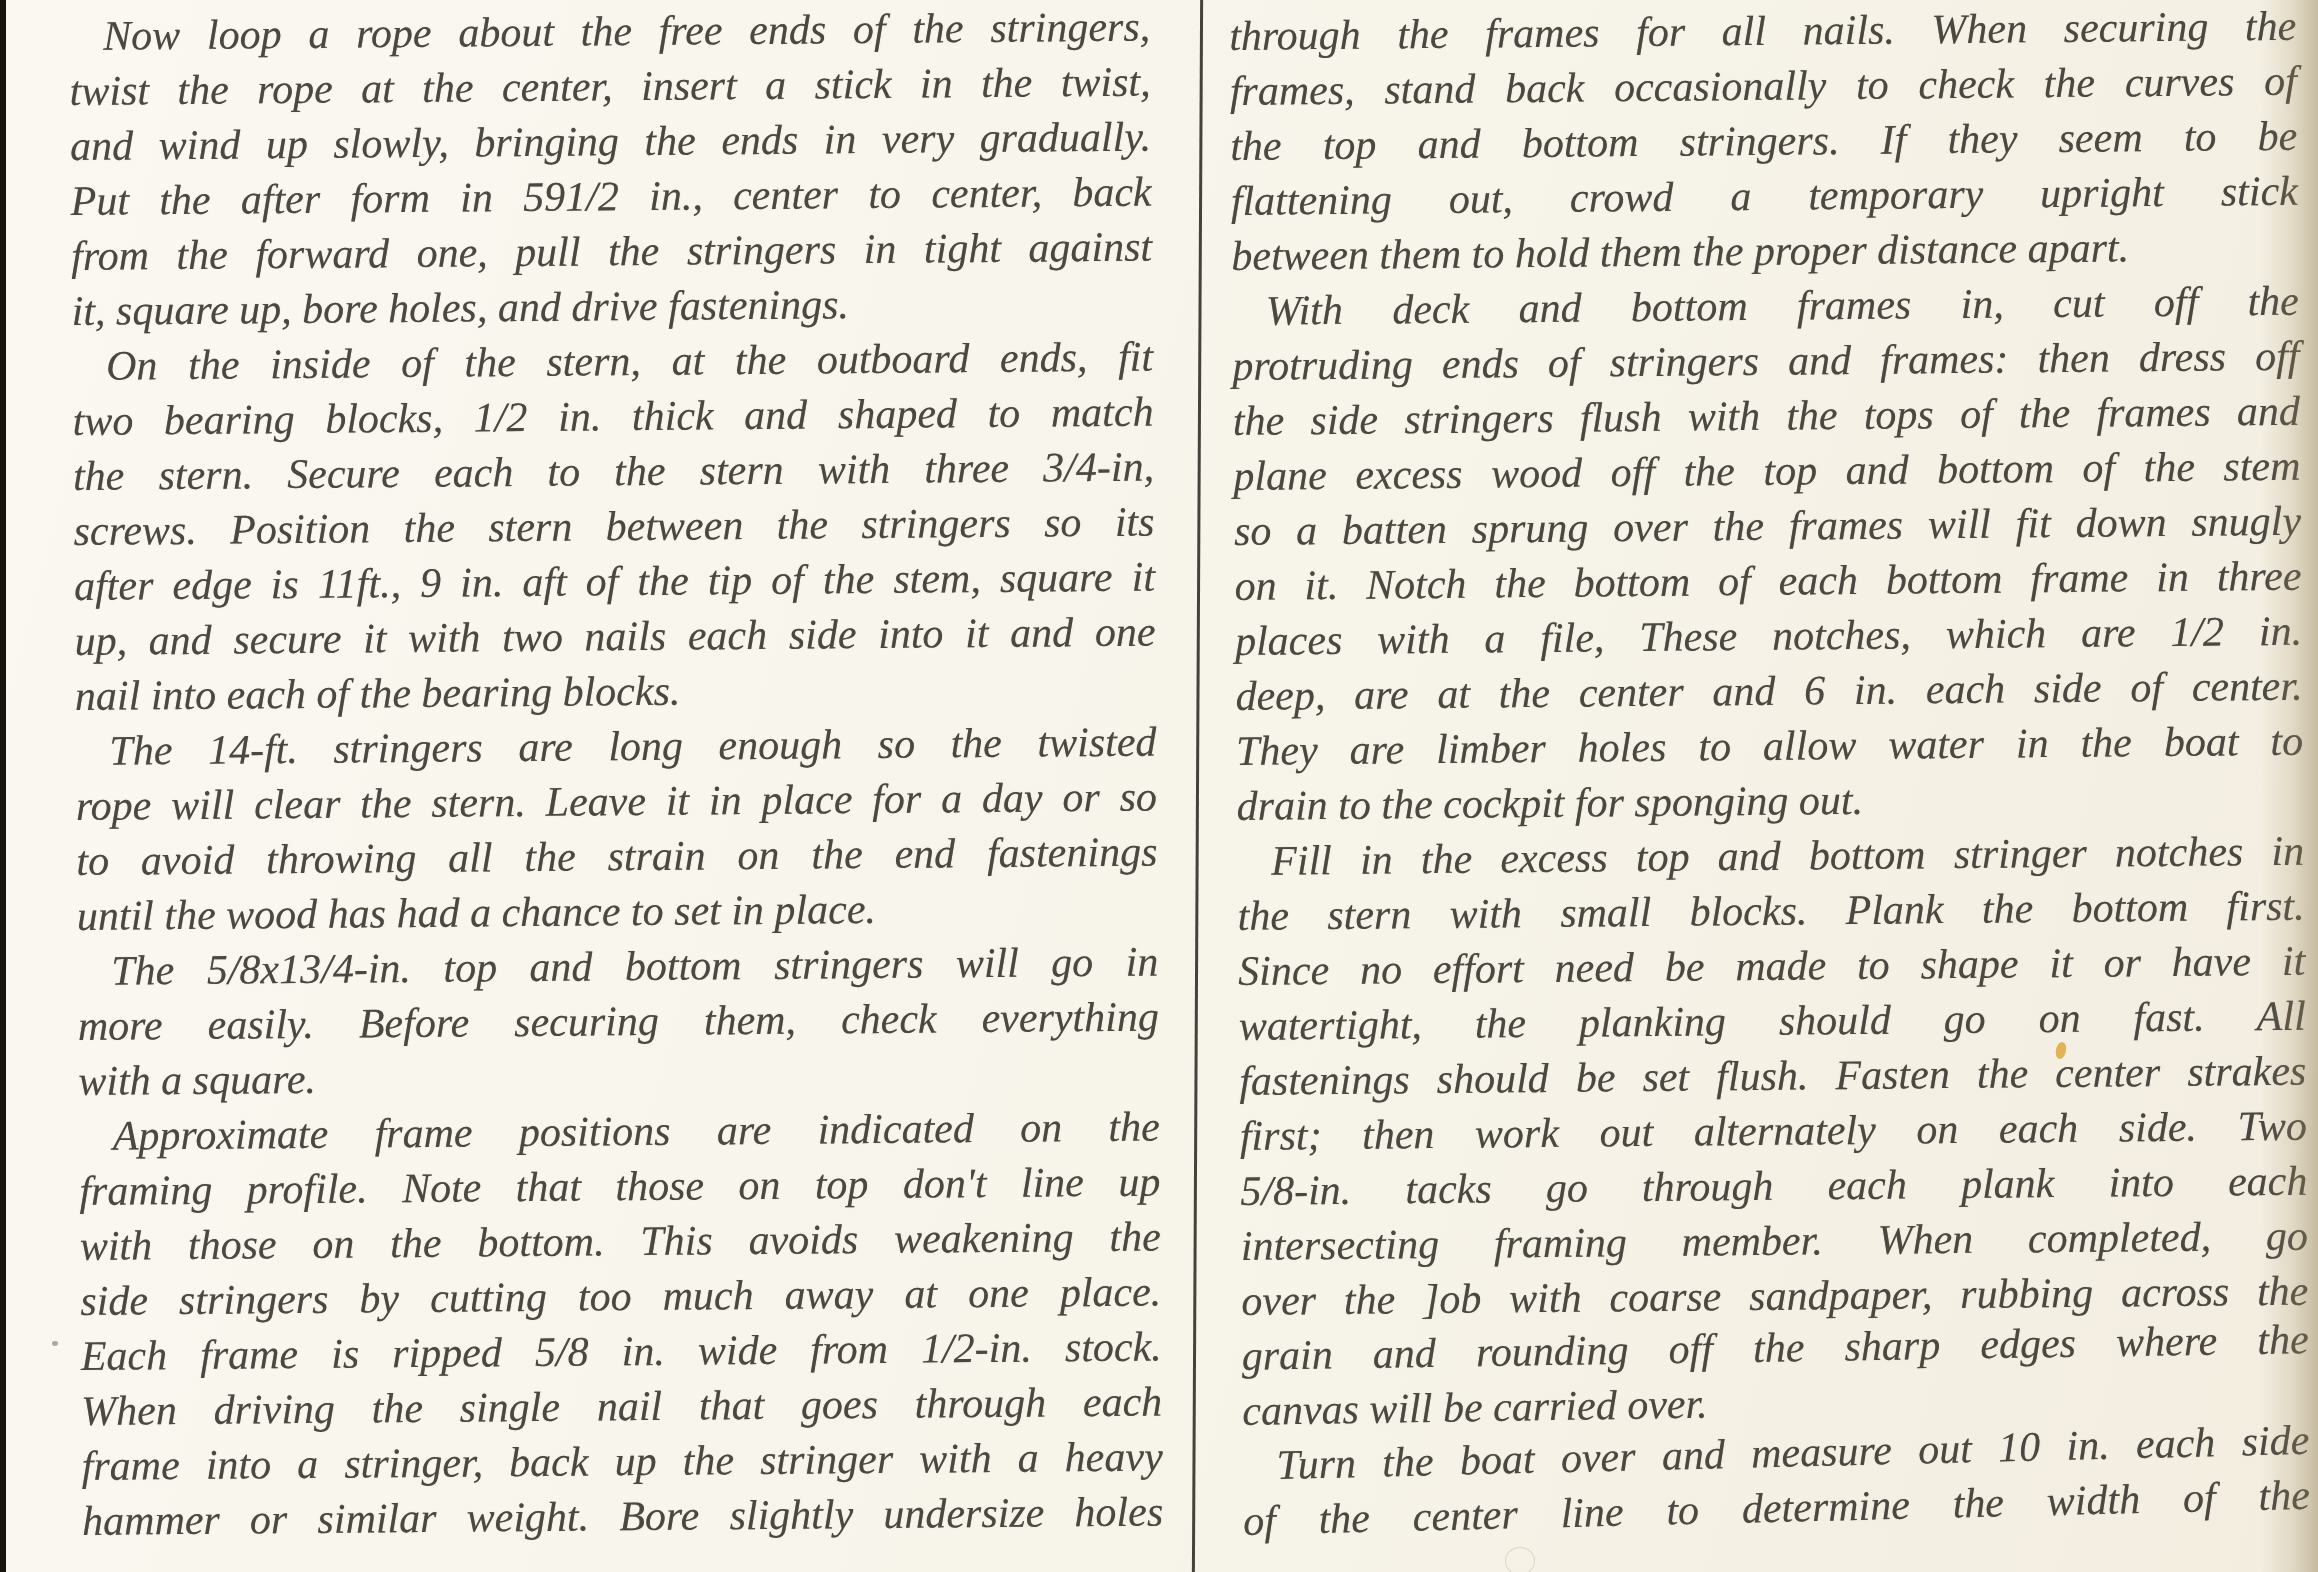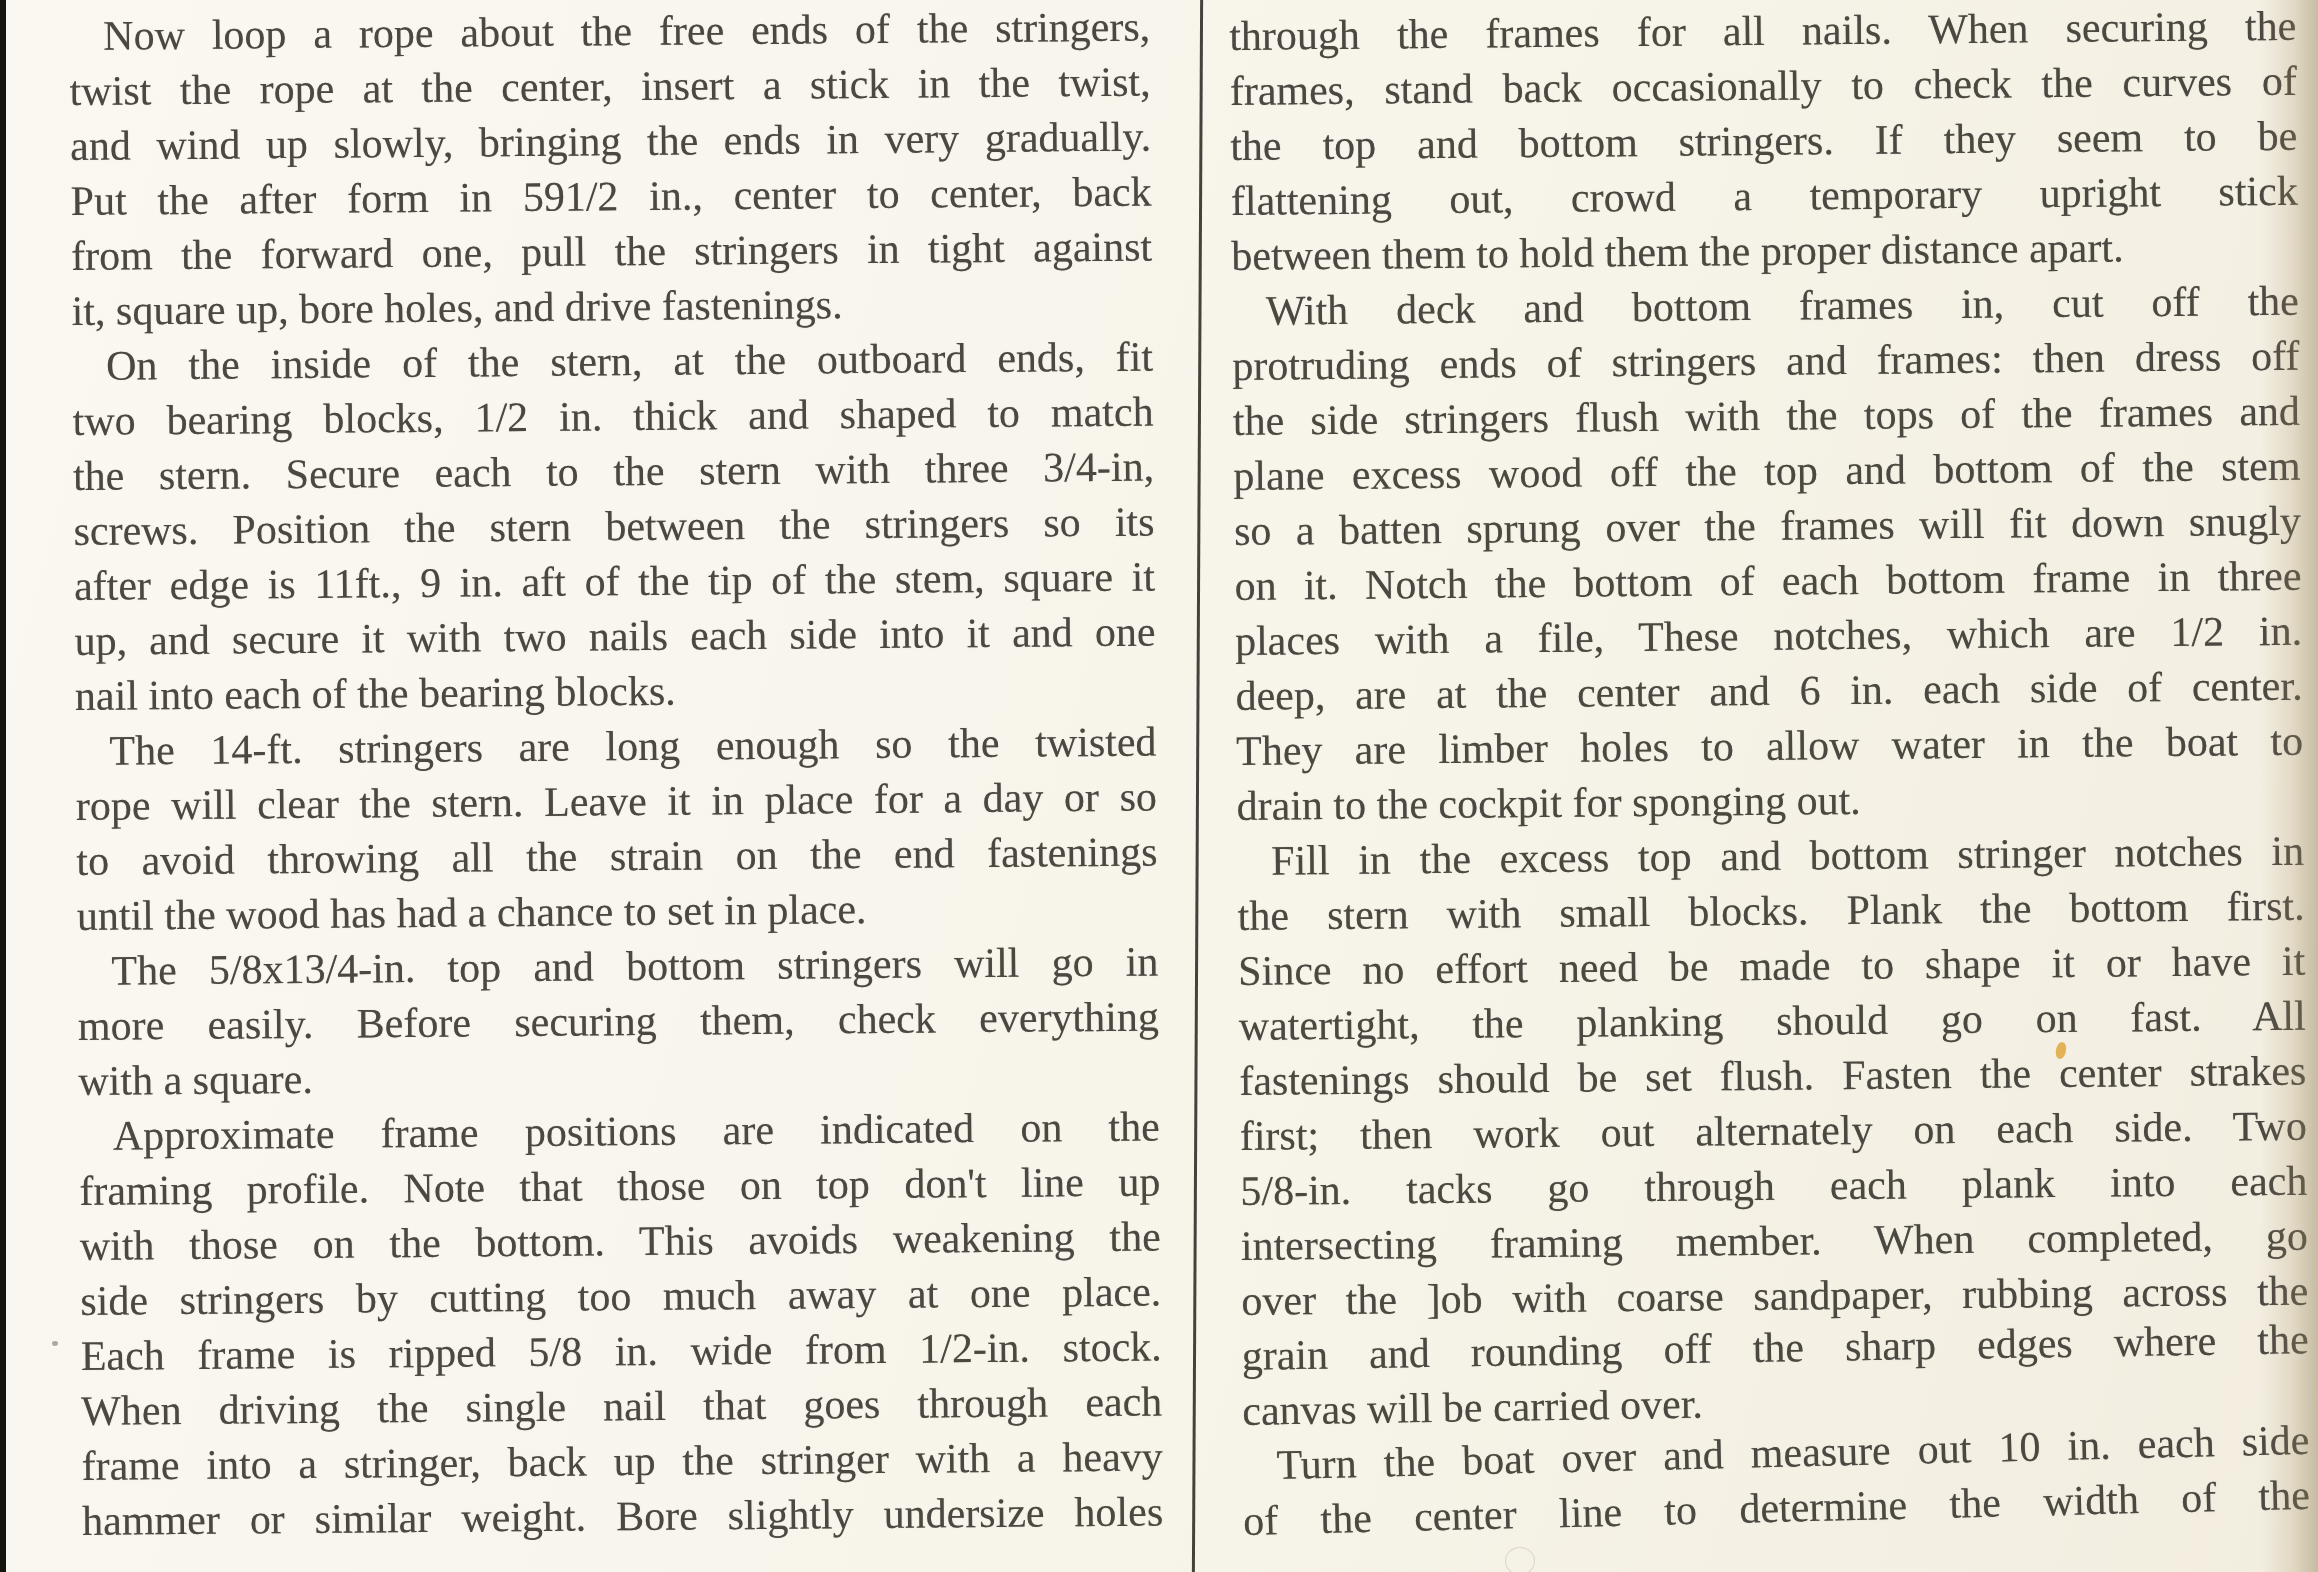--- a/index.html
+++ b/index.html
@@ -3,21 +3,21 @@
 <meta charset="utf-8">
 <style>
   html, body { margin: 0; padding: 0; }
   body {
     width: 2319px; height: 1573px;
     overflow: hidden;
     position: relative;
     background: linear-gradient(105deg, #faf8f1 0%, #f7f4ea 55%, #f2eddf 100%);
     font-family: "Liberation Serif", "DejaVu Serif", serif;
   }
-  .page { position: absolute; inset: 0; }
+  .page { position: absolute; inset: 0; font-style: italic; }
 
   
   .scan-edge {
     position: absolute; left: 0; top: 0;
     width: 5.5px; height: 100%;
     background: #16140f;
   }
 
   
   .divider {

